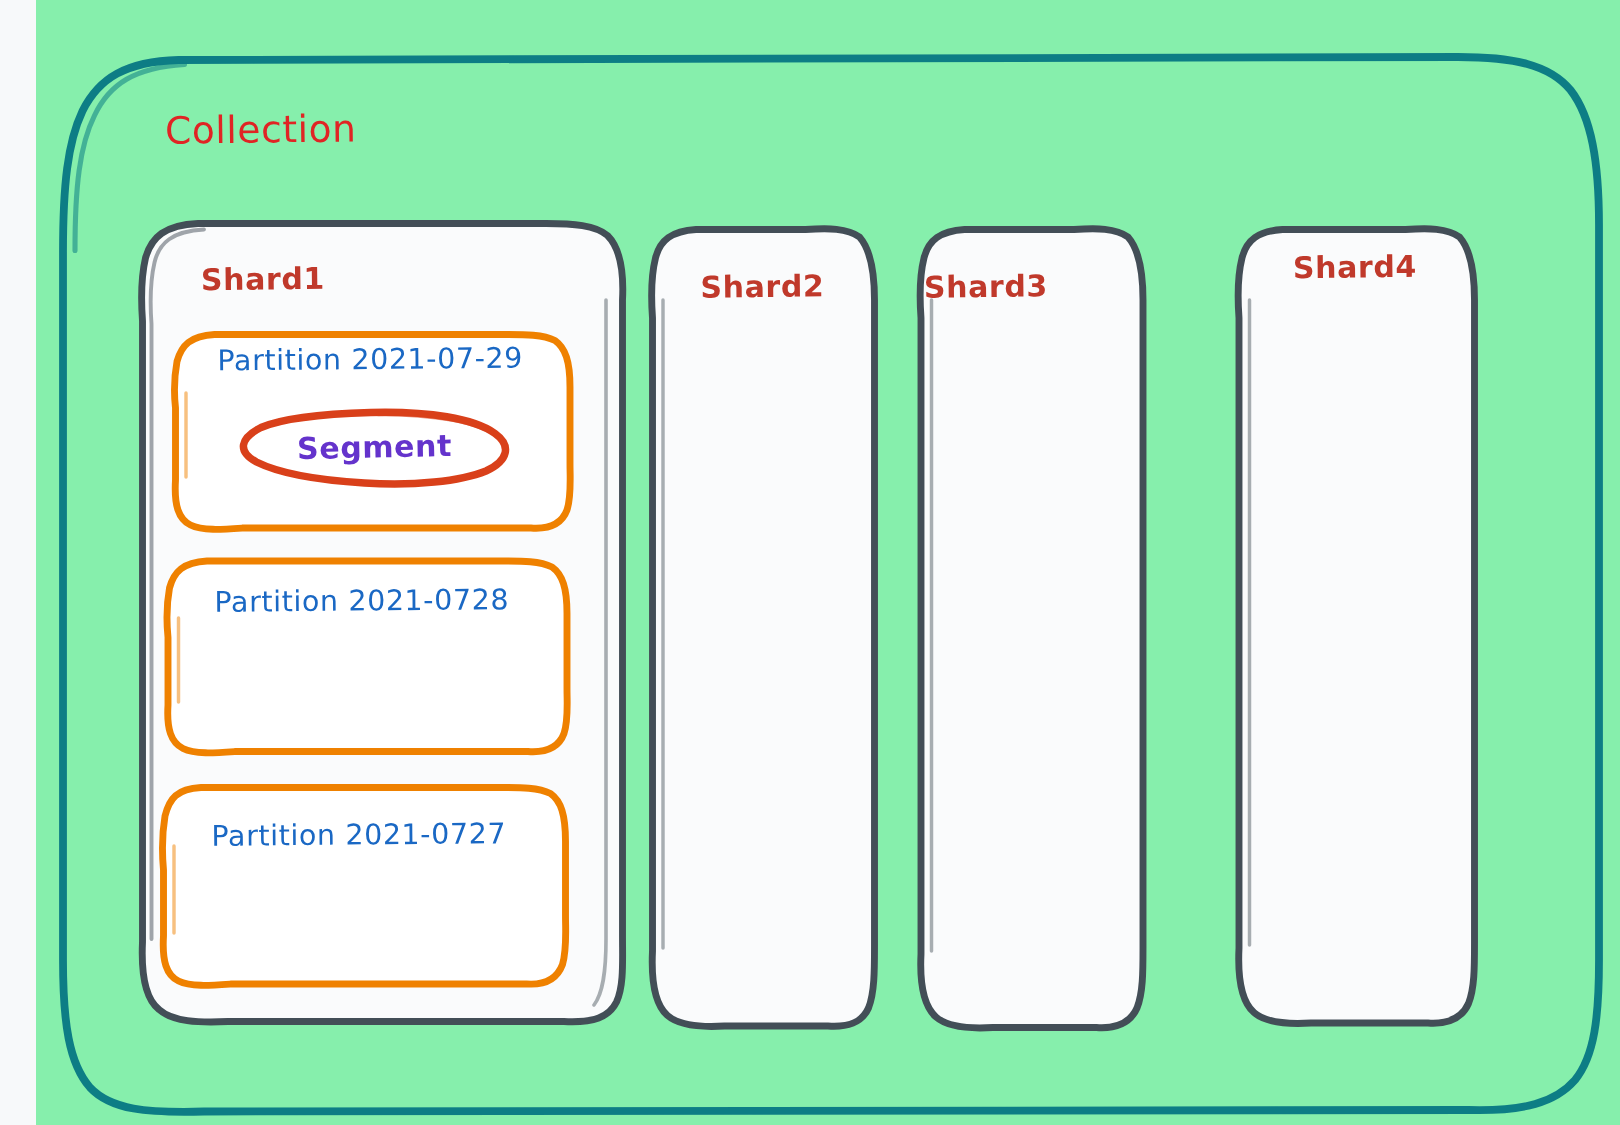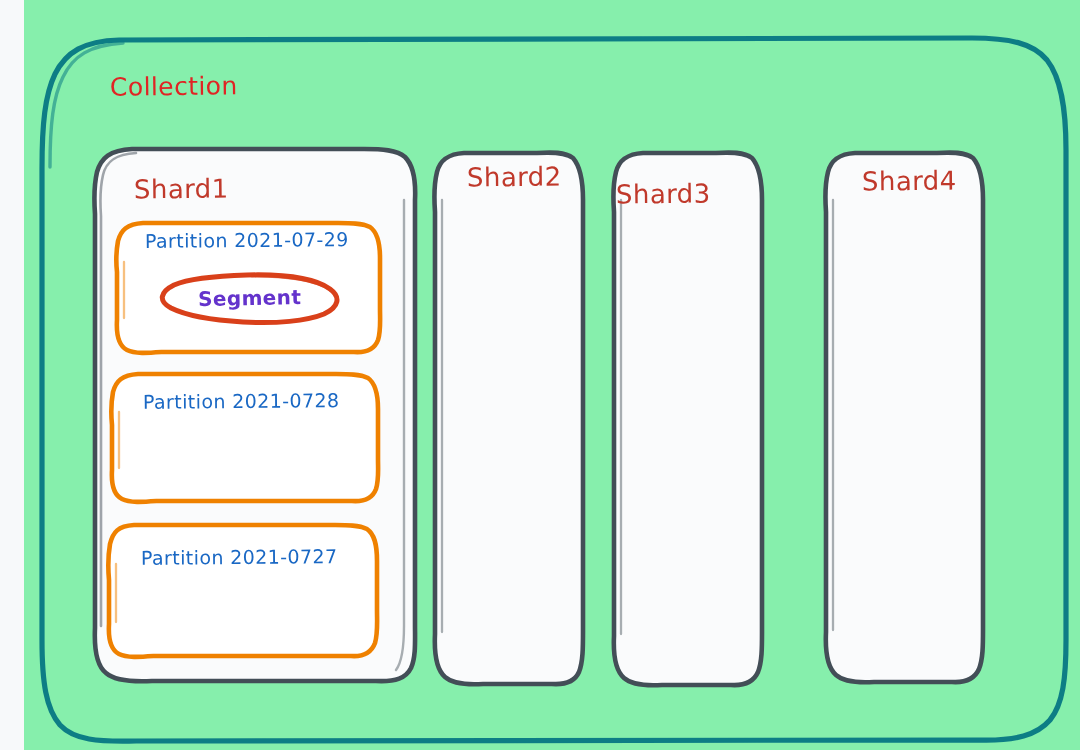--- a/index.html
+++ b/index.html
@@ -37,23 +37,23 @@
   }
   .lbl-collection {
     font-size: 25px;
     color: #e02424;
     left: 86px;
     top: 72px;
     transform: rotate(-0.7deg);
     font-weight: 400;
   }
   .lbl-shard {
-    font-size: 26px;
+    font-size: 20px;
     color: #c0392b;
-    font-weight: 400;
+    font-weight: 700;
     transform: rotate(-0.6deg);
   }
   .lbl-partition {
     font-size: 19px;
     color: #1a68c4;
     font-weight: 500;
     transform: rotate(-0.5deg);
   }
   .lbl-segment {
     font-size: 20px;
@@ -149,21 +149,21 @@
                L 110,525 Z" fill="#ffffff" stroke="#ef8100" stroke-width="4.6" stroke-linecap="round" stroke-linejoin="round"></path>
       <path d="M 92,564 L 92,622" fill="none" stroke="#ef8100" stroke-width="2.3" stroke-linecap="round" opacity="0.5"></path>
     </g>
 
   </svg>
 
   <div class="lbl lbl-collection">Collection</div>
 
   <div class="lbl lbl-shard" style="left:110px; top:174px;">Shard1</div>
 
-  <div class="lbl lbl-shard" style="left:443px; top:162px;">Shard2</div>
+  <div class="lbl lbl-shard" style="left:443px; top:179px;">Shard2</div>
 
   <div class="lbl lbl-shard" style="left:592px; top:179px;">Shard3</div>
 
   <div class="lbl lbl-shard" style="left:838px; top:166px;">Shard4</div>
 
   <div class="lbl lbl-partition" style="left:121px; top:229px;">Partition 2021-07-29</div>
 
   <div class="lbl lbl-partition" style="left:119px; top:390px;">Partition 2021-0728</div>
 
   <div class="lbl lbl-partition" style="left:117px; top:546px;">Partition 2021-0727</div>

